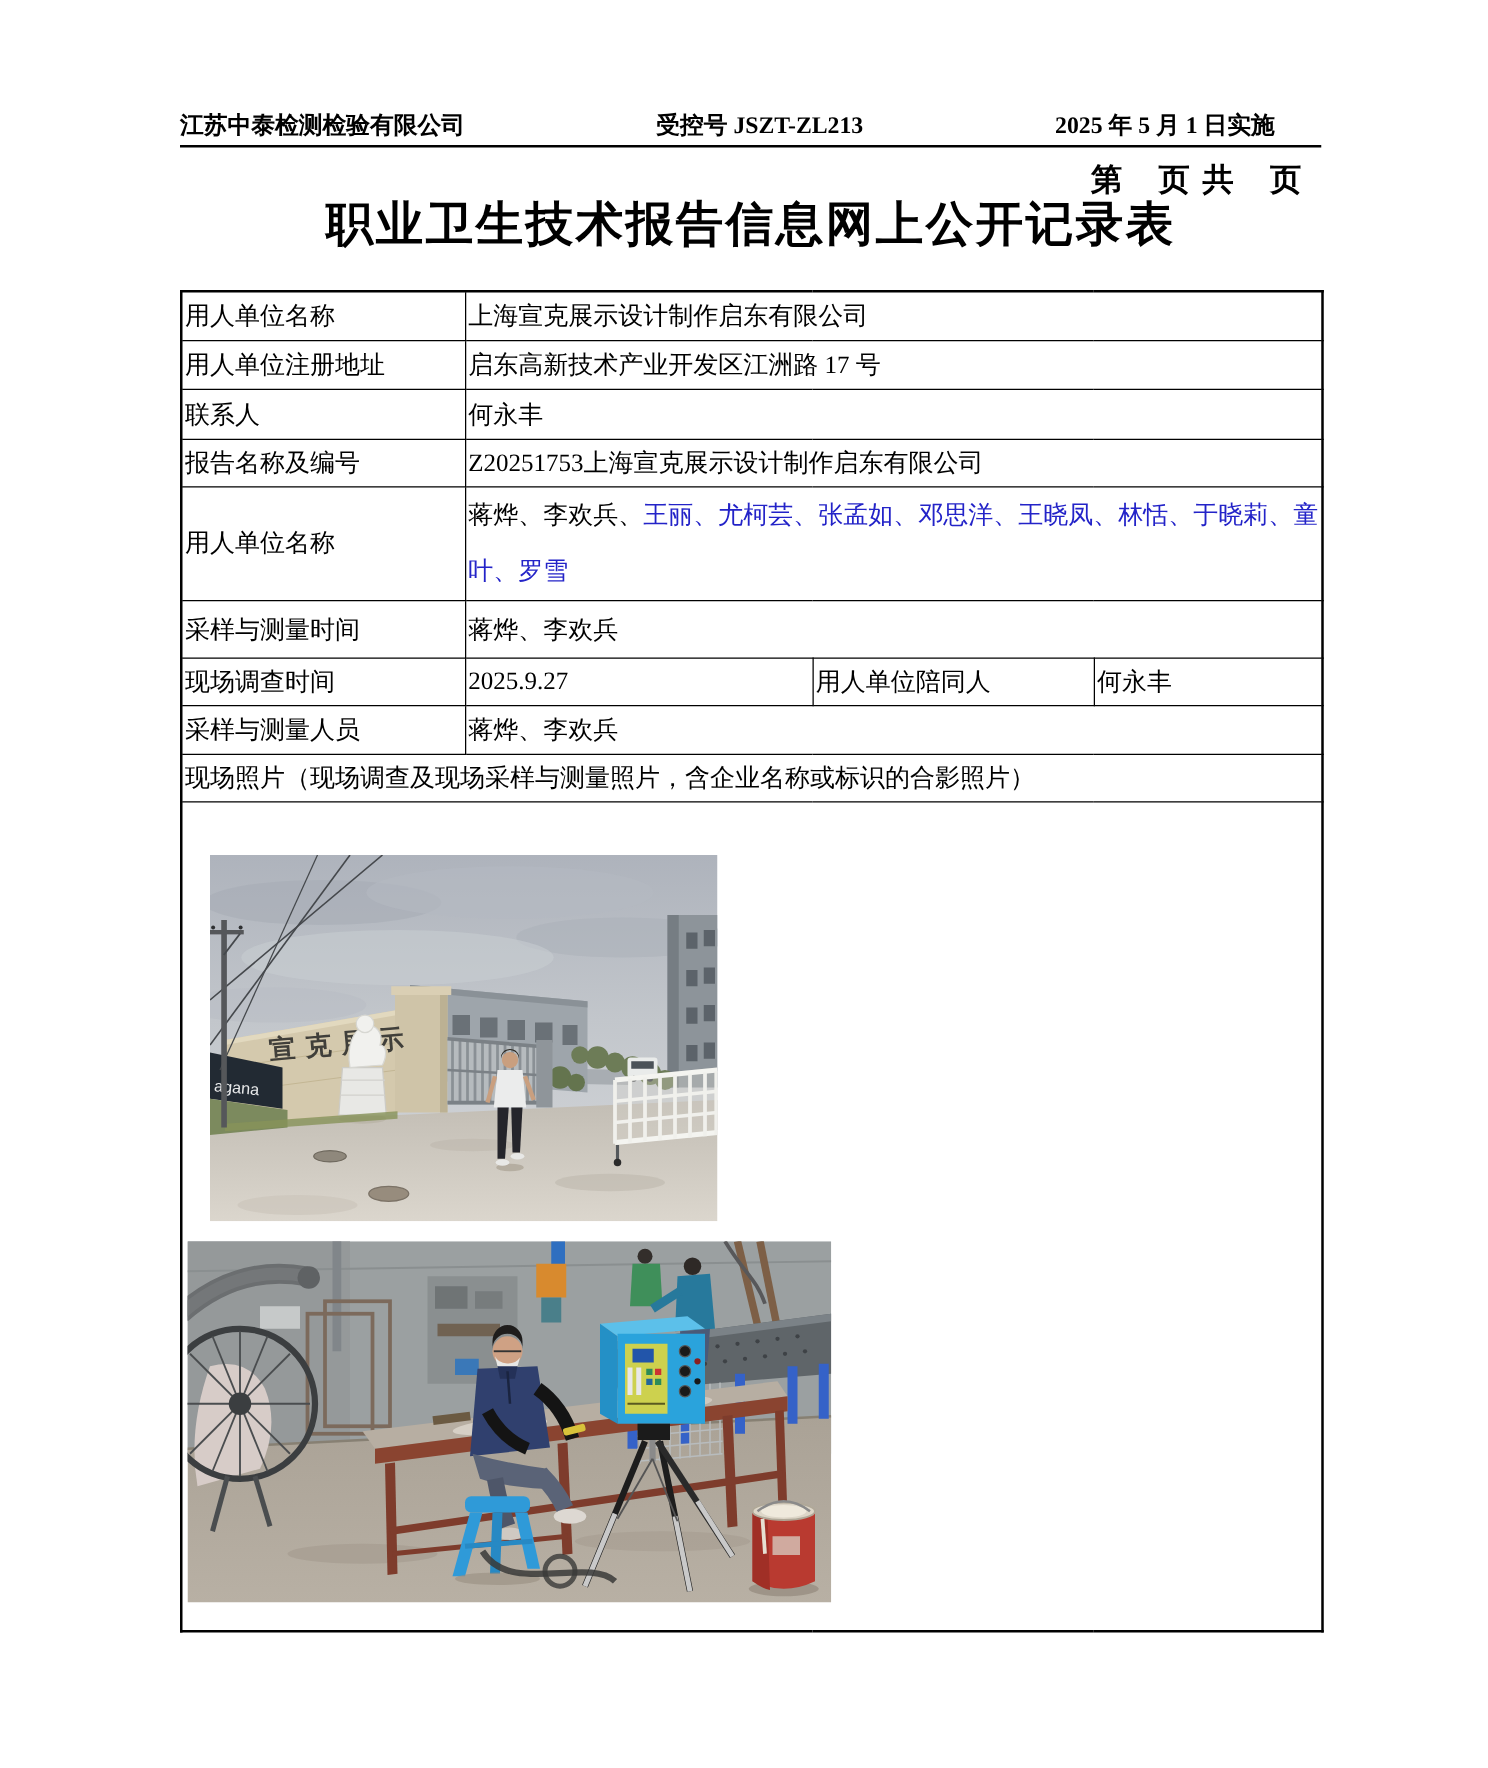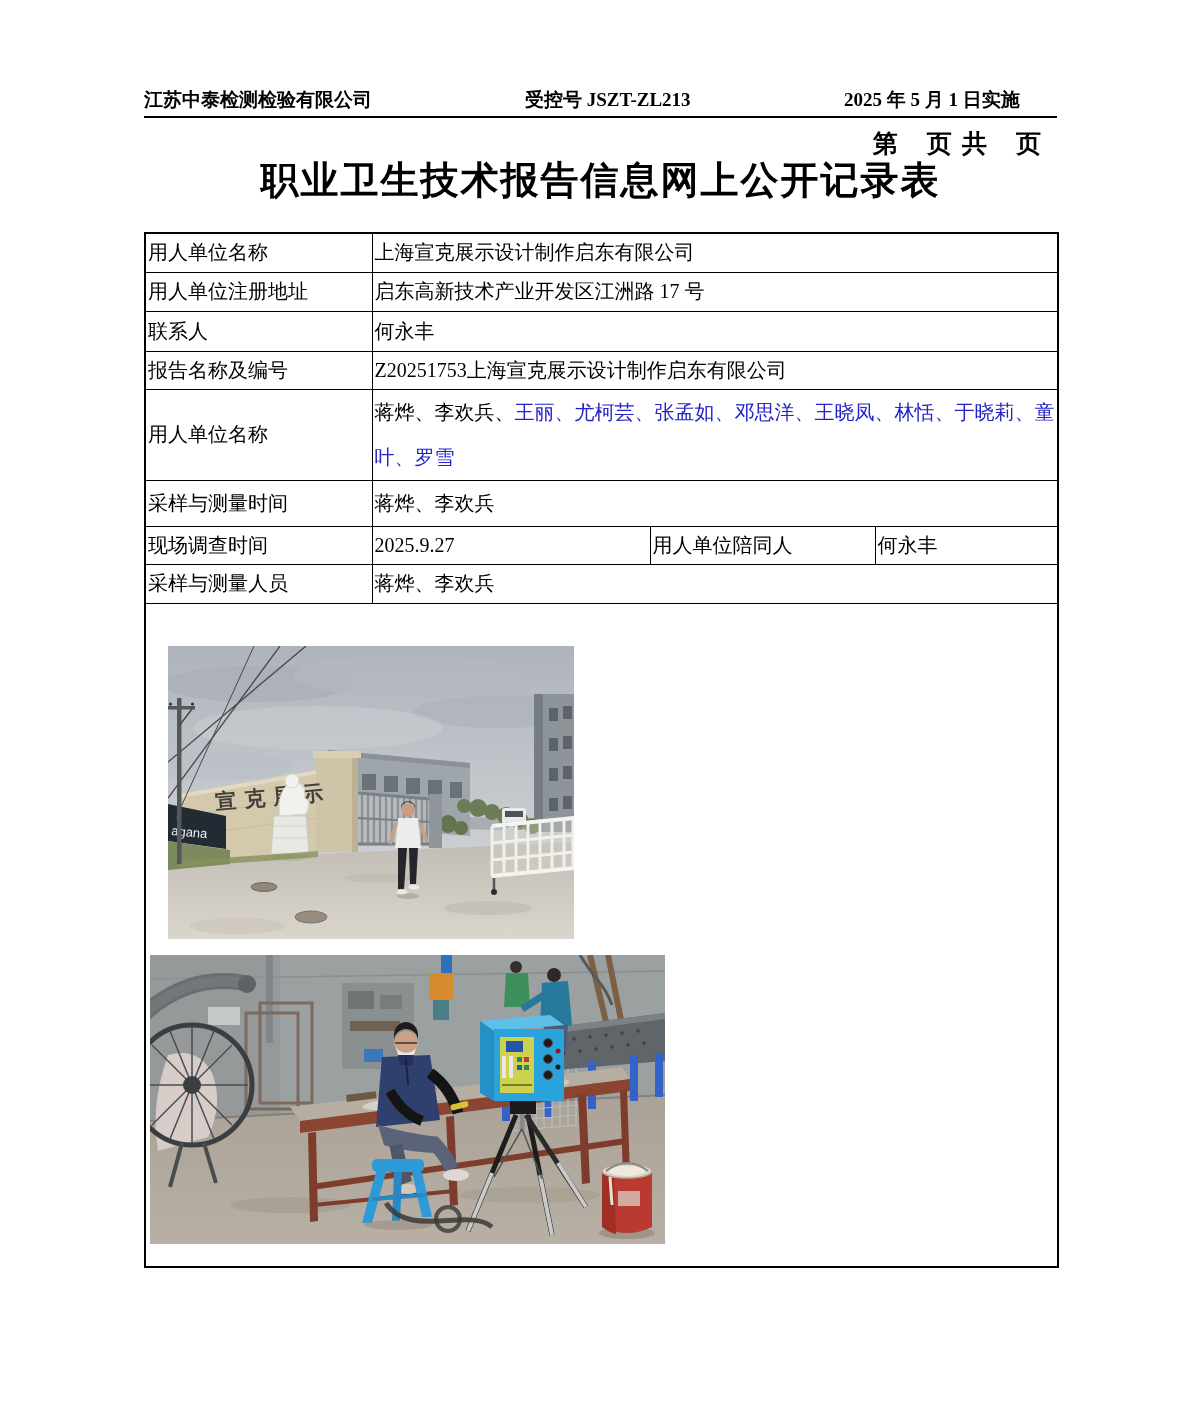--- a/index.html
+++ b/index.html
@@ -89,20 +89,23 @@
     <tr class="r7">
       <td>现场调查时间</td>
       <td>2025.9.27</td>
       <td>用人单位陪同人</td>
       <td>何永丰</td>
     </tr>
     <tr class="r8">
       <td>采样与测量人员</td>
       <td colspan="3">蒋烨、李欢兵</td>
     </tr>
+    <tr class="r10">
+      <td colspan="4" class="note-cell">现场照片（现场调查及现场采样与测量照片，含企业名称或标识的合影照片）</td>
+    </tr>
     <tr class="r11">
       <td colspan="4" class="photo-cell">
 
         <svg class="photo1" viewBox="0 0 406 293" xmlns="http://www.w3.org/2000/svg">
           <defs>
             <linearGradient id="sky1" x1="0" y1="0" x2="0" y2="1">
               <stop offset="0" stop-color="#aeb3bc"></stop>
                   <stop offset="0.6" stop-color="#c2c6cb"></stop>
                   <stop offset="1" stop-color="#cdd0d4"></stop>
             </linearGradient>

